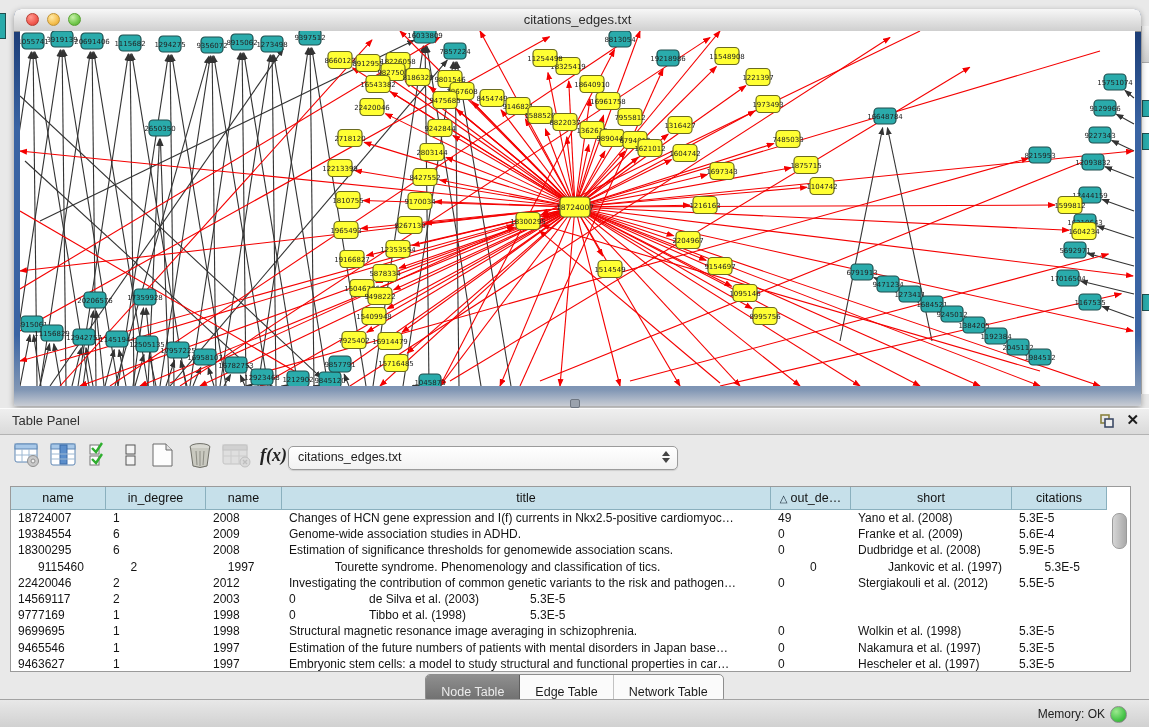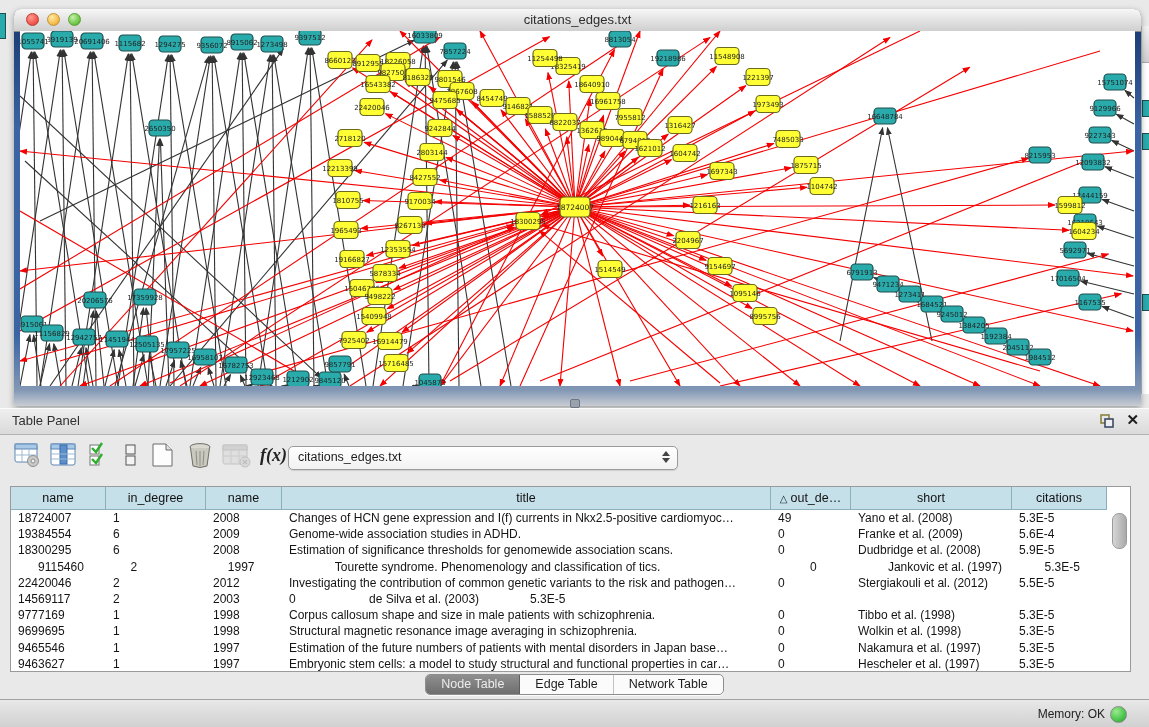--- a/index.html
+++ b/index.html
@@ -56,21 +56,21 @@
   .tbl-body{position:relative;}
   .tr{display:flex;height:16.2px;line-height:16.2px;cursor:default;}
   .td{box-sizing:border-box;padding-left:7px;font-size:12px;color:#141414;overflow:hidden;white-space:nowrap;}
   .vscroll{position:absolute;right:4px;top:26px;width:15px;height:155px;}
   .vthumb{width:13px;height:34px;margin-left:1px;border:1px solid #9a9a9a;border-radius:7px;
      background:linear-gradient(90deg,#d6d6d6,#a9a9a9);cursor:pointer;}
 
   .tabs-bar{position:absolute;left:0;top:266px;width:1149px;height:25px;text-align:center;}
   .seg{display:inline-flex;border:1px solid #8e8e8e;border-radius:5px;overflow:hidden;background:#fbfbfb;
     box-shadow:0 1px 0 rgba(255,255,255,.8);}
-  .seg-item{padding:2px 15px 3px 15px;font-size:12.5px;color:#1d1d1d;border-right:1px solid #c2c2c2;cursor:pointer;}
+  .seg-item{padding:10px 15px 3px 15px;font-size:12.5px;color:#1d1d1d;border-right:1px solid #c2c2c2;cursor:pointer;}
   .seg-item:last-child{border-right:none;}
   .seg-item.sel{background:linear-gradient(#8f8f8f,#6e6e6e);color:#ececec;border-right:1px solid #5f5f5f;}
 
   .status-bar{position:absolute;left:0;top:699px;width:1149px;height:28px;
     background:linear-gradient(#e8e8e8,#d0d0d0);border-top:1px solid #a3a3a3;}
   .mem-label{position:absolute;right:44px;top:7px;font-size:12px;color:#222;}
   .mem-dot{position:absolute;right:22px;top:6px;width:15px;height:15px;border-radius:50%;
     background:radial-gradient(circle at 35% 30%,#9ce98f,#48c54a 60%,#2f9e33);border:1px solid #8a8a8a;cursor:pointer;}
 
   svg text{font-family:"DejaVu Sans",sans-serif;}
@@ -890,21 +890,20 @@
             <div class="td" style="width: 100px;">2</div>
             <div class="td" style="width: 76px;">2003</div>
             <div class="td" style="width: 80px;">0</div>
             <div class="td" style="width: 161px;">de Silva et al. (2003)</div>
             <div class="td" style="width: 95px;">5.3E-5</div>
           </div>
           <div class="tr">
             <div class="td" style="width: 95px;">9777169</div>
             <div class="td" style="width: 100px;">1</div>
             <div class="td" style="width: 76px;">1998</div>
-            <div class="td" style="width: 489px;">Corpus callosum shape and size in male patients with schizophrenia.</div>
             <div class="td" style="width: 80px;">0</div>
             <div class="td" style="width: 161px;">Tibbo et al. (1998)</div>
             <div class="td" style="width: 95px;">5.3E-5</div>
           </div>
           <div class="tr">
             <div class="td" style="width: 95px;">9699695</div>
             <div class="td" style="width: 100px;">1</div>
             <div class="td" style="width: 76px;">1998</div>
             <div class="td" style="width: 489px;">Structural magnetic resonance image averaging in schizophrenia.</div>
             <div class="td" style="width: 80px;">0</div>

